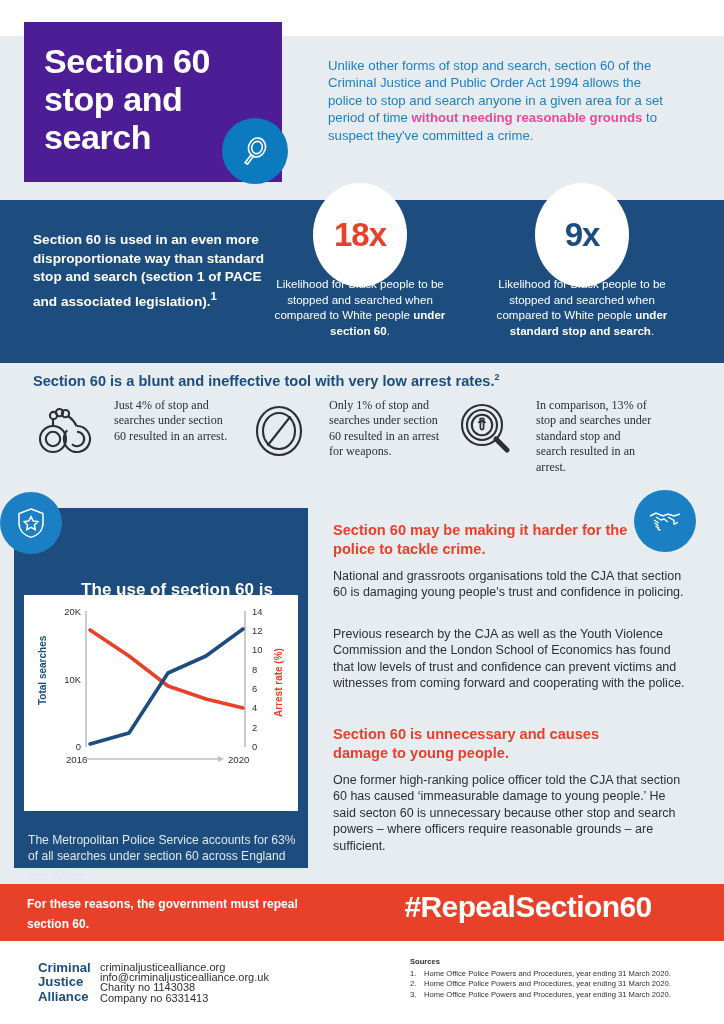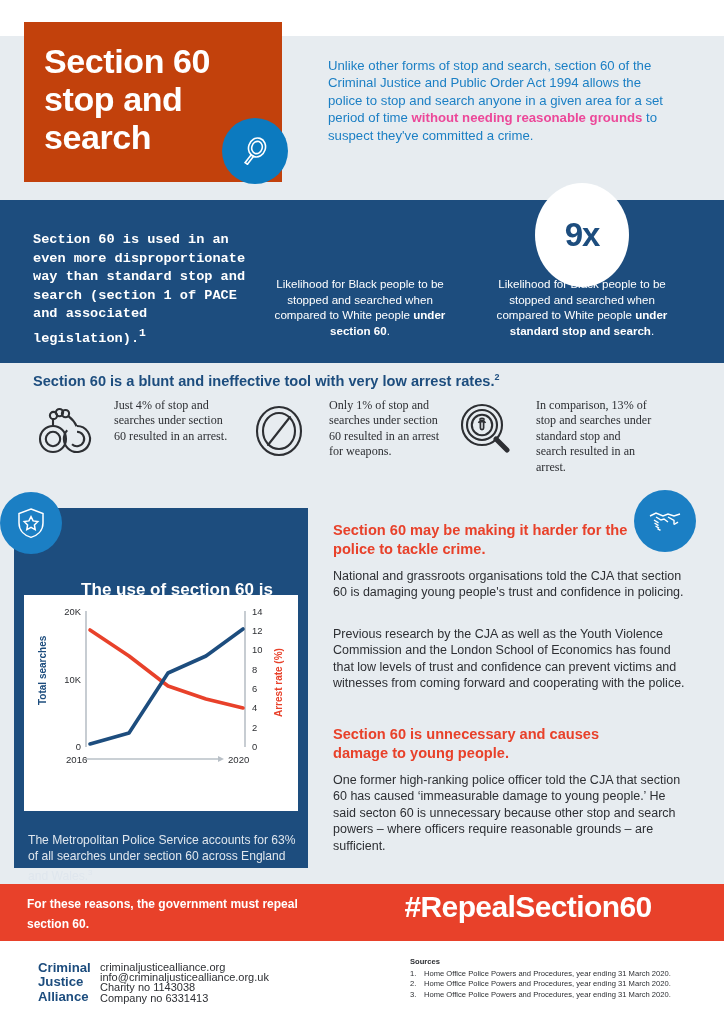--- a/index.html
+++ b/index.html
@@ -15,39 +15,39 @@
   .band-light-top { position:absolute; left:0; top:36px; width:724px; height:164px; background:#e7ecf0; }
   .band-navy-1    { position:absolute; left:0; top:200px; width:724px; height:163px; background:#1d4d7e; }
   .band-light-2   { position:absolute; left:0; top:363px; width:724px; height:129px; background:#e7ecf0; }
   .band-light-3   { position:absolute; left:0; top:492px; width:724px; height:392px; background:#e7ecf0; }
   .band-red       { position:absolute; left:0; top:884px; width:724px; height:57px; background:#e8412a; }
   .band-footer    { position:absolute; left:0; top:941px; width:724px; height:83px; background:#ffffff; }
 
   
   .title-block {
     position:absolute; left:24px; top:22px; width:258px; height:160px;
-    background:#c2410c; padding:20px 18px 0 20px;
+    background:#4c1d95; padding:20px 18px 0 20px;
   }
   .title-block h1 {
     color:#ffffff; font-size:34px; line-height:38px; font-weight:bold; letter-spacing:-0.4px;
   }
   .mag-circle {
     position:absolute; left:222px; top:118px; width:66px; height:66px;
     border-radius:50%; background:#0c7abf; display:flex; align-items:center; justify-content:center;
   }
   .intro-text {
     position:absolute; left:328px; top:57px; width:345px;
     color:#1b7fc4; font-size:13.2px; line-height:17.4px;
   }
   .intro-text b { color:#ec4899; font-weight:bold; }
 
   
   .dispro-text {
     position:absolute; left:33px; top:231px; width:232px;
-    color:#ffffff; font-size:13.6px; line-height:18.5px; font-weight:bold;font-family:Liberation Mono, monospace;
+    color:#ffffff; font-size:13.6px; line-height:18.5px; font-weight:bold;
   }
   .stat-circle {
     position:absolute; width:94px; height:104px; border-radius:50%;
     background:#ffffff; display:flex; align-items:center; justify-content:center;
   }
   .stat-circle span { font-size:33px; font-weight:bold; letter-spacing:-1px; }
   #circ-18 { left:313px; top:183px; }
   #circ-18 span { color:#e8412a; }
   #circ-9  { left:535px; top:183px; }
   #circ-9  span { color:#1d4d7e; }
@@ -164,20 +164,23 @@
   </div>
 
   <p class="intro-text">
     <span>Unlike other forms of stop and search, section 60 of the Criminal Justice and Public Order Act 1994 allows the police to stop and search anyone in a given area for a set period of time </span><b>without needing reasonable grounds</b><span> to suspect they've committed a crime.</span>
   </p>
 
   <p class="dispro-text">
     <span>Section 60 is used in an even more disproportionate way than standard stop and search (section 1 of PACE and associated legislation).</span><sup>1</sup>
   </p>
 
+  <div class="stat-circle" id="circ-18">
+    <span>18x</span>
+  </div>
   <p class="stat-cap" id="cap-18">
     <span>Likelihood for Black people to be stopped and searched when compared to White people </span><b>under section 60</b><span>.</span>
   </p>
 
   <div class="stat-circle" id="circ-9">
     <span>9x</span>
   </div>
   <p class="stat-cap" id="cap-9">
     <span>Likelihood for Black people to be stopped and searched when compared to White people </span><b>under standard stop and search</b><span>.</span>
   </p>

